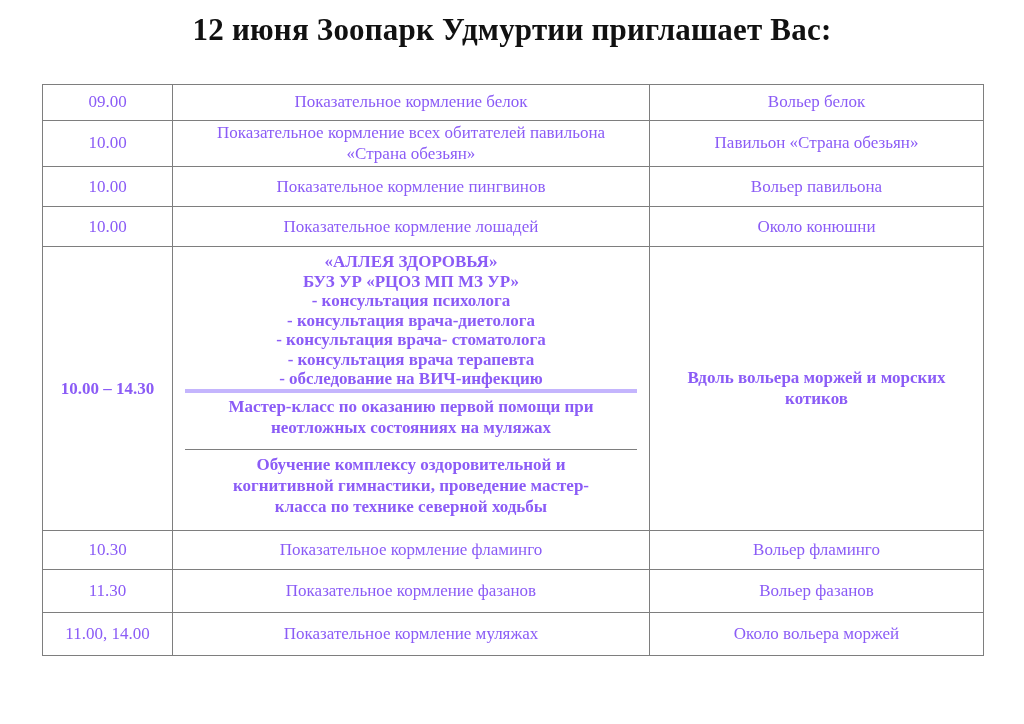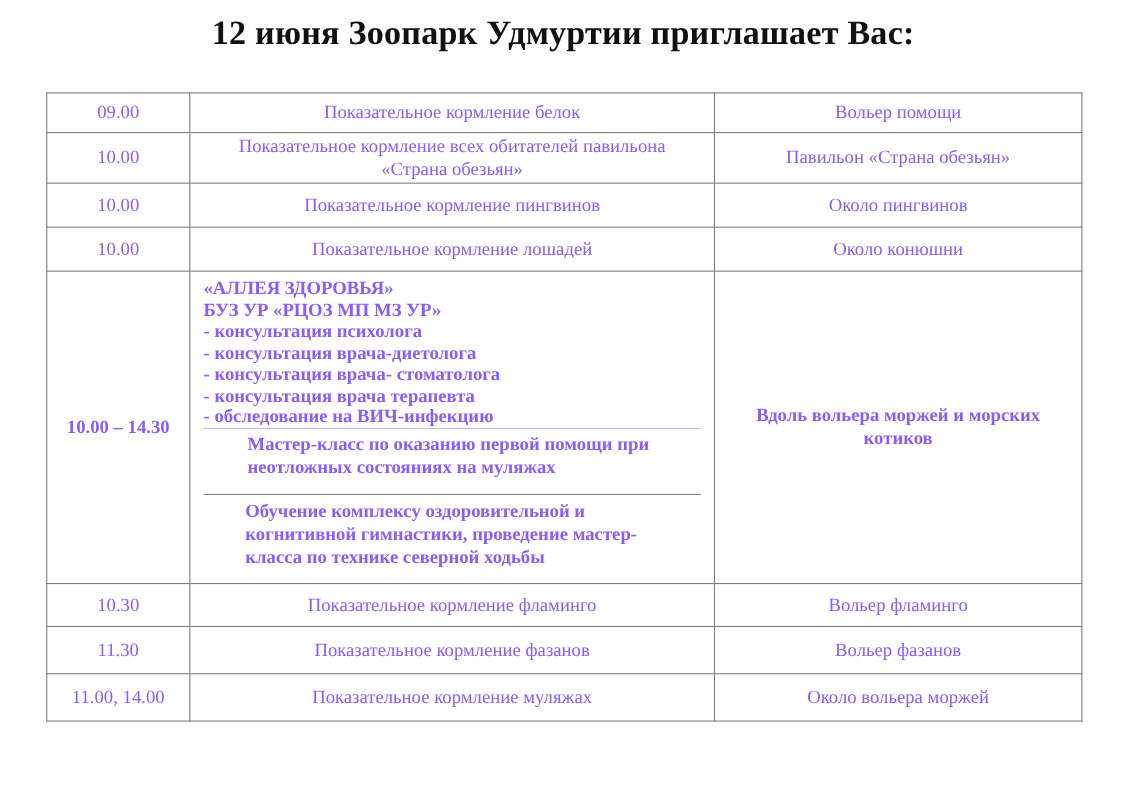--- a/index.html
+++ b/index.html
@@ -62,31 +62,31 @@
   }
   td.bold, .bold { font-weight: bold; }
 
   td.complex-cell {
     padding: 0;
     vertical-align: top;
   }
   .subcell {
     box-sizing: border-box;
     font-weight: bold;
-    text-align: left;
+    text-align: center;
     font-size: 17px;
   }
   .subcell-a {
     height: 140px;
     padding-top: 3px;
     line-height: 19.4px;
   }
   .subcell-b {
     height: 60px;
-    border-top: 1px solid #c4b5fd;
+    border-top: 4px solid #c4b5fd;
     padding: 3px 40px 0 40px;
     line-height: 21px;
   }
   .subcell-c {
     height: 79px;
     border-top: 1px solid #7e7e7e;
     padding: 4px 38px 0 38px;
     line-height: 21px;
   }
   td.loc-narrow {
@@ -102,31 +102,31 @@
 <table class="schedule">
   <colgroup>
     <col class="c-time">
     <col class="c-event">
     <col class="c-loc">
   </colgroup>
   <tbody>
     <tr class="r1">
       <td>09.00</td>
       <td>Показательное кормление белок</td>
-      <td>Вольер помощи</td>
+      <td>Вольер белок</td>
     </tr>
     <tr class="r2">
       <td>10.00</td>
       <td>Показательное кормление всех обитателей павильона «Страна обезьян»</td>
       <td>Павильон «Страна обезьян»</td>
     </tr>
     <tr class="r3">
       <td>10.00</td>
       <td>Показательное кормление пингвинов</td>
-      <td>Около пингвинов</td>
+      <td>Вольер павильона</td>
     </tr>
     <tr class="r4">
       <td>10.00</td>
       <td class="event-top">Показательное кормление лошадей</td>
       <td>Около конюшни</td>
     </tr>
     <tr class="r5">
       <td class="bold">10.00 – 14.30</td>
       <td class="complex-cell">
         <div class="subcell subcell-a">

